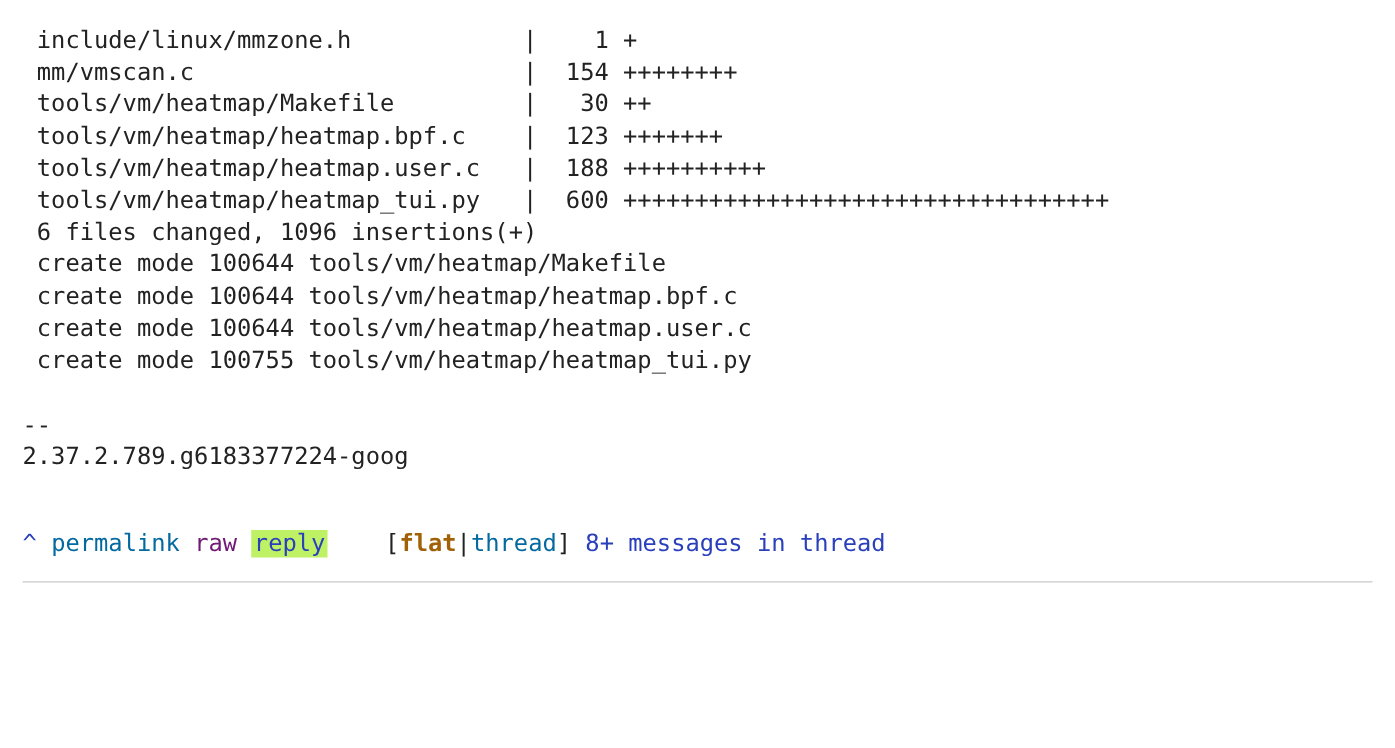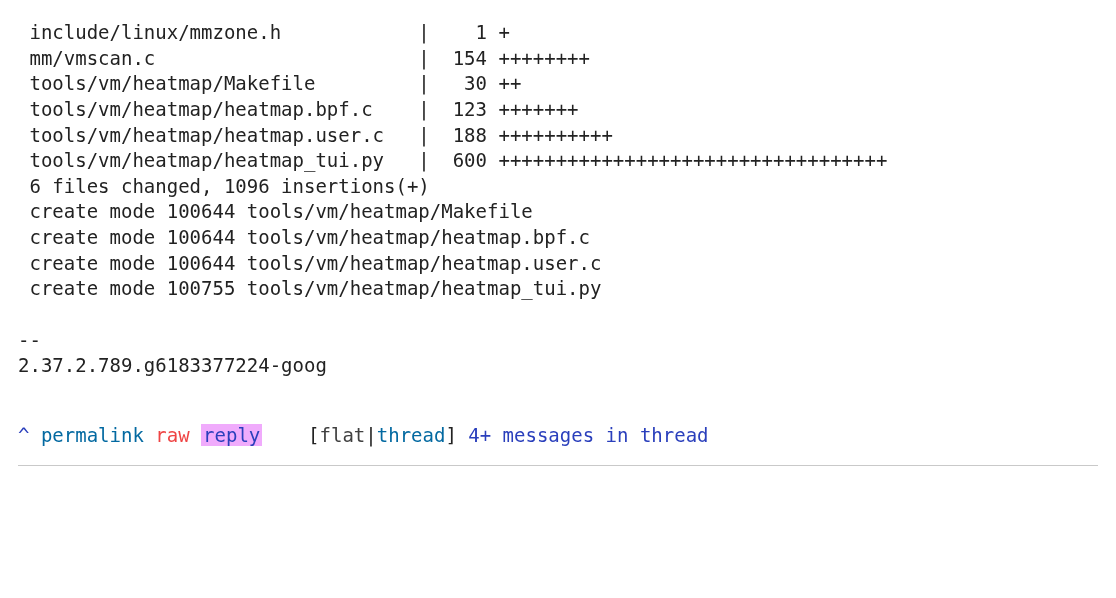--- a/index.html
+++ b/index.html
@@ -28,33 +28,33 @@
   .footer a,
   .footer .link {
     color: #0369a1;
     text-decoration: none;
     cursor: pointer;
   }
   .footer .caret {
     color: #2a3fbc;
   }
   .footer .raw {
-    color: #ef4444; 
+    color: #701a75; 
   }
   .footer .reply-hl {
-    background: #f0abfc;
+    background: #bef264;
     color: #2a3fbc;
     padding: 0 2px;
   }
   .footer .bracket {
     color: #222;
   }
   .footer .flat {
-    color: #404040;
-    font-weight: normal;
+    color: #a16207;
+    font-weight: bold;
   }
   .footer .pipe {
     color: #222;
   }
   .footer .tail {
     color: #2a3fbc;
   }
   hr.rule {
     margin: 16px 0 0 0;
     border: none;
@@ -83,17 +83,17 @@
 
   <div class="footer">
     <span class="caret link">^</span>
     <span> </span>
     <span class="link">permalink</span>
     <span> </span>
     <span class="raw link">raw</span>
     <span class="reply-hl link">reply</span>
     <span>&nbsp;&nbsp; </span><span class="bracket">[</span><span class="flat">flat</span><span class="pipe">|</span><span class="link">thread</span><span class="bracket">]</span>
     <span> </span>
-    <span class="tail link">4+ messages in thread</span>
+    <span class="tail link">8+ messages in thread</span>
   </div>
 
   <hr class="rule">
 </div>
 
 </body></html>

